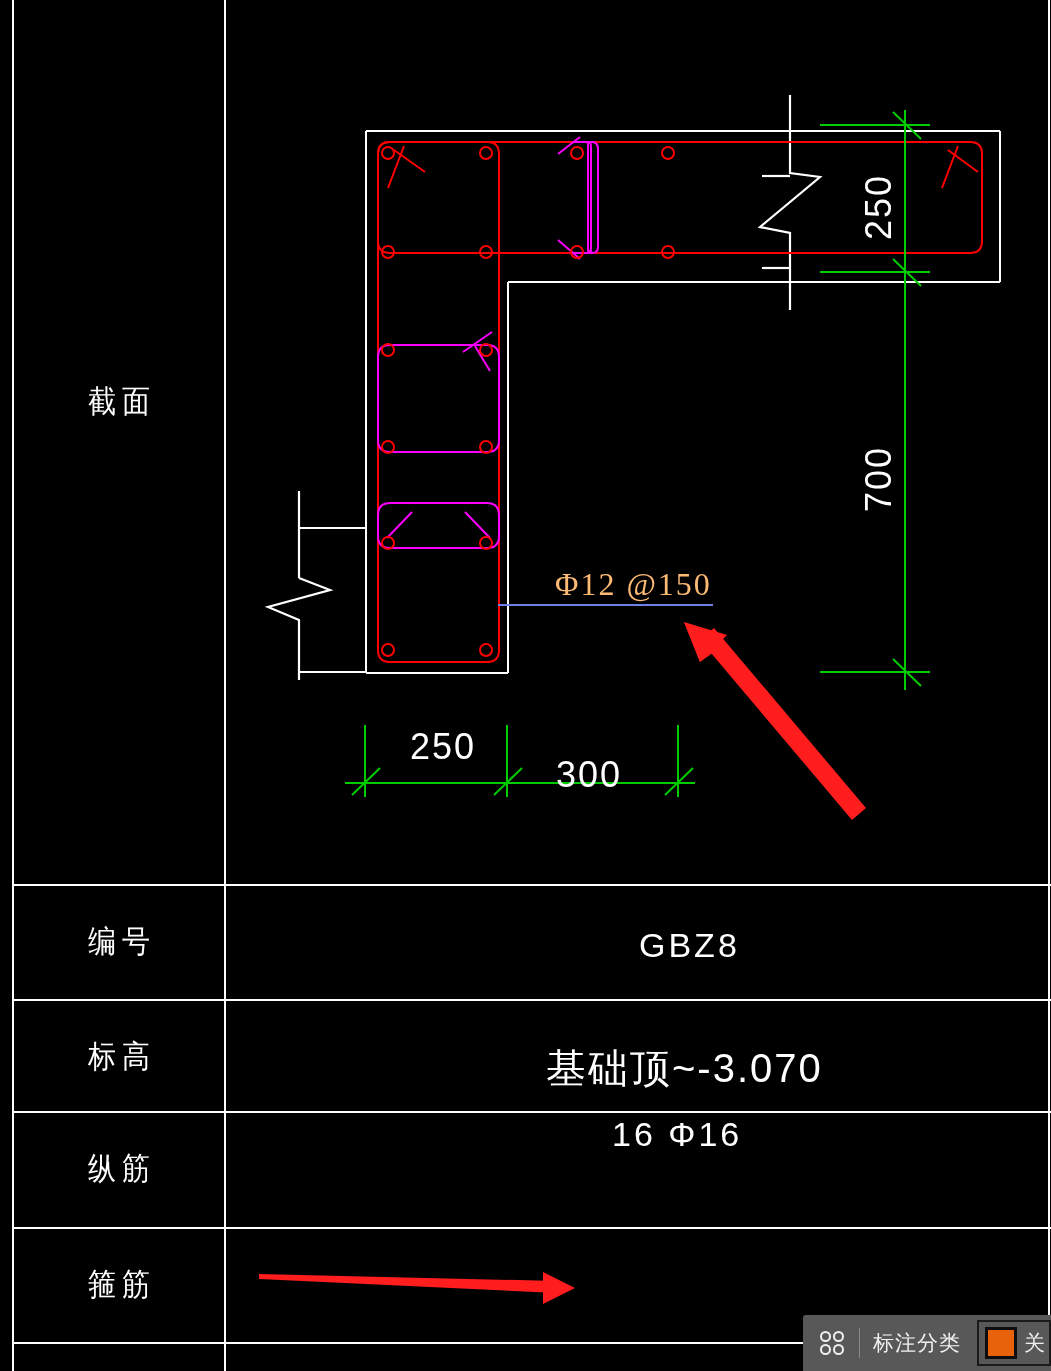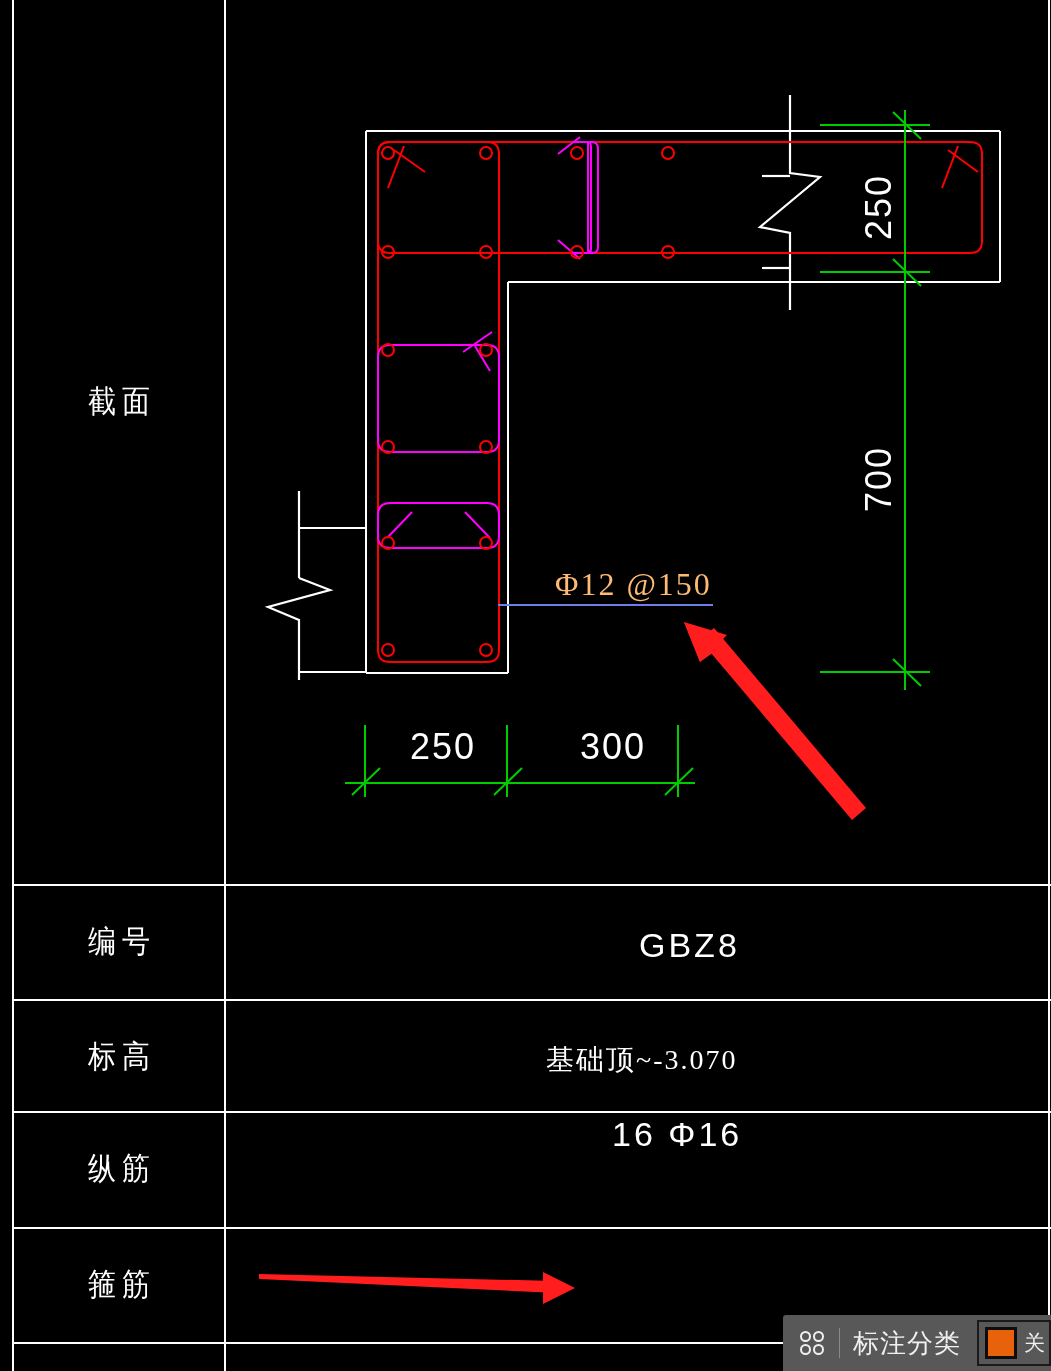--- a/index.html
+++ b/index.html
@@ -41,23 +41,22 @@
     font-size: 28px;
     letter-spacing: 6px;
     transform: scaleY(1.12);
   }
   .value-en {
     font-size: 34px;
     letter-spacing: 3px;
     font-family: "Liberation Sans", sans-serif;
   }
   .value-mixed {
-    font-size: 28px;
+    font-size: 40px;
     letter-spacing: 2px;
-    font-family: Liberation Serif, serif;
   }
   .dim-text {
     position: absolute;
     color: #ffffff;
     font-size: 36px;
     letter-spacing: 2px;
     font-family: "Liberation Sans", sans-serif;
     white-space: nowrap;
   }
   .dim-text.vertical {
@@ -90,21 +89,21 @@
     display: flex; align-items: center; justify-content: center;
     margin-right: 12px;
   }
   #bottom-toolbar .tb-sep {
     width: 1px; height: 30px;
     background: #8a8a8a;
     margin-right: 13px;
   }
   #bottom-toolbar .tb-label {
     color: #f0f0f0;
-    font-size: 26px;
+    font-size: 21px;
     letter-spacing: 1px;
     margin-right: 16px;
     white-space: nowrap;
   }
   #bottom-toolbar .tb-chip {
     display: flex;
     align-items: center;
     border: 2px solid #1a1a1a;
     background: #585858;
     height: 46px;
@@ -250,21 +249,21 @@
       <path d="M 684,622 L 714,652 L 700,662 Z" fill="#ff1d1d"></path>
     </g>
     <g>
       <path d="M 259,1274 L 556,1281 L 556,1293 L 259,1279 Z" fill="#ff1d1d"></path>
       <path d="M 575,1288 L 543,1272 L 543,1304 Z" fill="#ff1d1d"></path>
     </g>
 
   </svg>
 
   <div class="dim-text" style="left:410px; top:726px;">250</div>
-  <div class="dim-text" style="left:556px; top:726px;margin-left:24px;">300</div>
+  <div class="dim-text" style="left:556px; top:754px;">300</div>
   <div class="dim-text vertical" style="left:858px; top:240px;">250</div>
   <div class="dim-text vertical" style="left:858px; top:512px;">700</div>
 
   <div class="rebar-note" style="left:555px; top:566px;">Φ12 @150</div>
 
   <div class="cell-text label-cn" style="left:88px; top:383px;">截面</div>
   <div class="cell-text label-cn" style="left:88px; top:923px;">编号</div>
   <div class="cell-text label-cn" style="left:88px; top:1038px;">标高</div>
   <div class="cell-text label-cn" style="left:88px; top:1150px;">纵筋</div>
   <div class="cell-text label-cn" style="left:88px; top:1266px;">箍筋</div>

